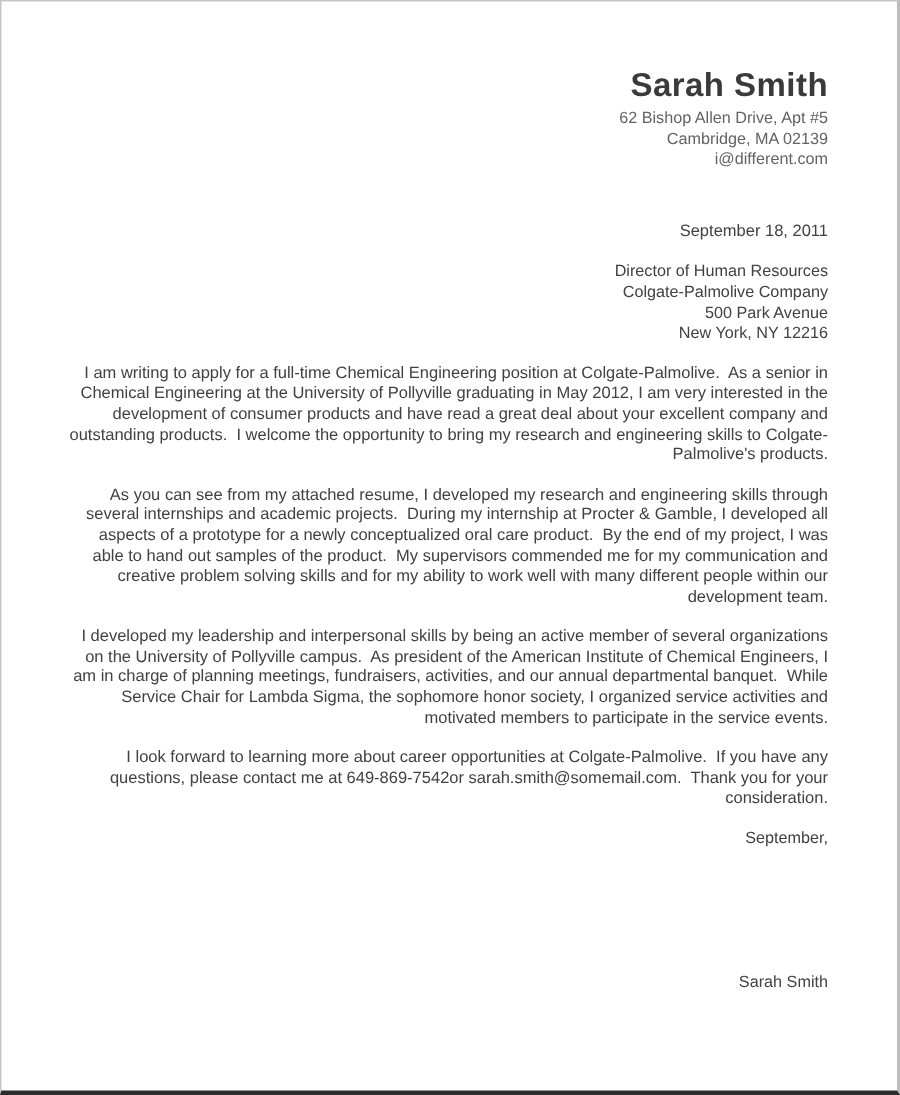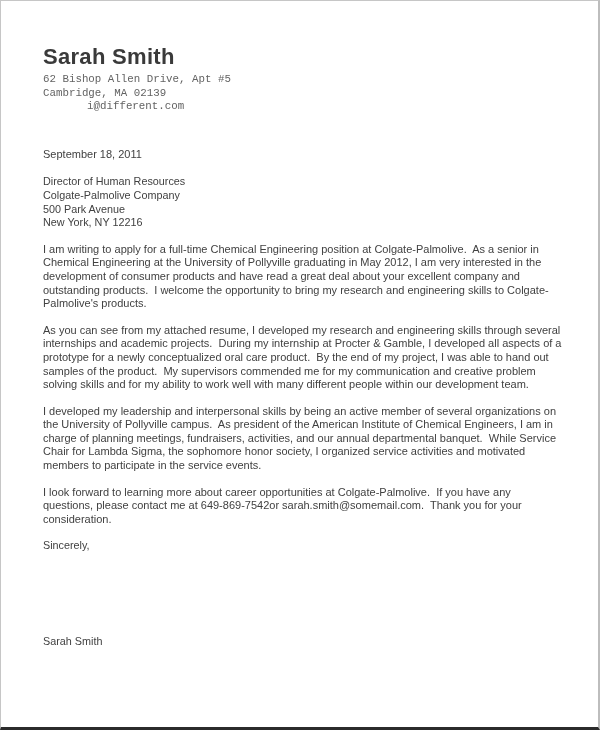--- a/index.html
+++ b/index.html
@@ -11,35 +11,35 @@
     overflow: hidden;
   }
   .page {
     width: 600px;
     height: 730px;
     background: #ffffff;
     border-top: 1px solid #c6c6c6;
     border-left: 1px solid #c6c6c6;
     border-right: 2px solid #bdbdbd;
     border-bottom: 3px solid #2b2b2b;
-    padding: 44px 20px 0 42px;
+    padding: 44px 46px 0 42px;
+    text-align: right;
   }
   .sender-name {
     font-size: 22px;
     font-weight: bold;
     color: #3a3a3a;
     letter-spacing: 0.3px;
     line-height: 24px;
     margin-bottom: 4px;
   }
   .sender-address {
     font-size: 10.8px;
     color: #636363;
     line-height: 13.6px;
-    font-family: Liberation Mono, monospace;
   }
   .sender-email {
     padding-left: 44px;
   }
   .date-line {
     margin-top: 34px;
     font-size: 11px;
     color: #414141;
     line-height: 13.6px;
   }
@@ -100,17 +100,17 @@
 
 
   <div class="body-paragraph">I am writing to apply for a full-time Chemical Engineering position at Colgate-Palmolive.  As a senior in Chemical Engineering at the University of Pollyville graduating in May 2012, I am very interested in the development of consumer products and have read a great deal about your excellent company and outstanding products.  I welcome the opportunity to bring my research and engineering skills to Colgate-Palmolive's products.</div>
 
   <div class="body-paragraph">As you can see from my attached resume, I developed my research and engineering skills through several internships and academic projects.  During my internship at Procter &amp; Gamble, I developed all aspects of a prototype for a newly conceptualized oral care product.  By the end of my project, I was able to hand out samples of the product.  My supervisors commended me for my communication and creative problem solving skills and for my ability to work well with many different people within our development team.</div>
 
   <div class="body-paragraph">I developed my leadership and interpersonal skills by being an active member of several organizations on the University of Pollyville campus.  As president of the American Institute of Chemical Engineers, I am in charge of planning meetings, fundraisers, activities, and our annual departmental banquet.  While Service Chair for Lambda Sigma, the sophomore honor society, I organized service activities and motivated members to participate in the service events.</div>
 
   <div class="body-paragraph">I look forward to learning more about career opportunities at Colgate-Palmolive.  If you have any questions, please contact me at 649-869-7542or sarah.smith@somemail.com.  Thank you for your consideration.</div>
 
-  <div class="closing">Sincerely,</div>
+  <div class="closing">September,</div>
 
   <div class="signature">Sarah Smith</div>
 
 </div>
 
 </body></html>

